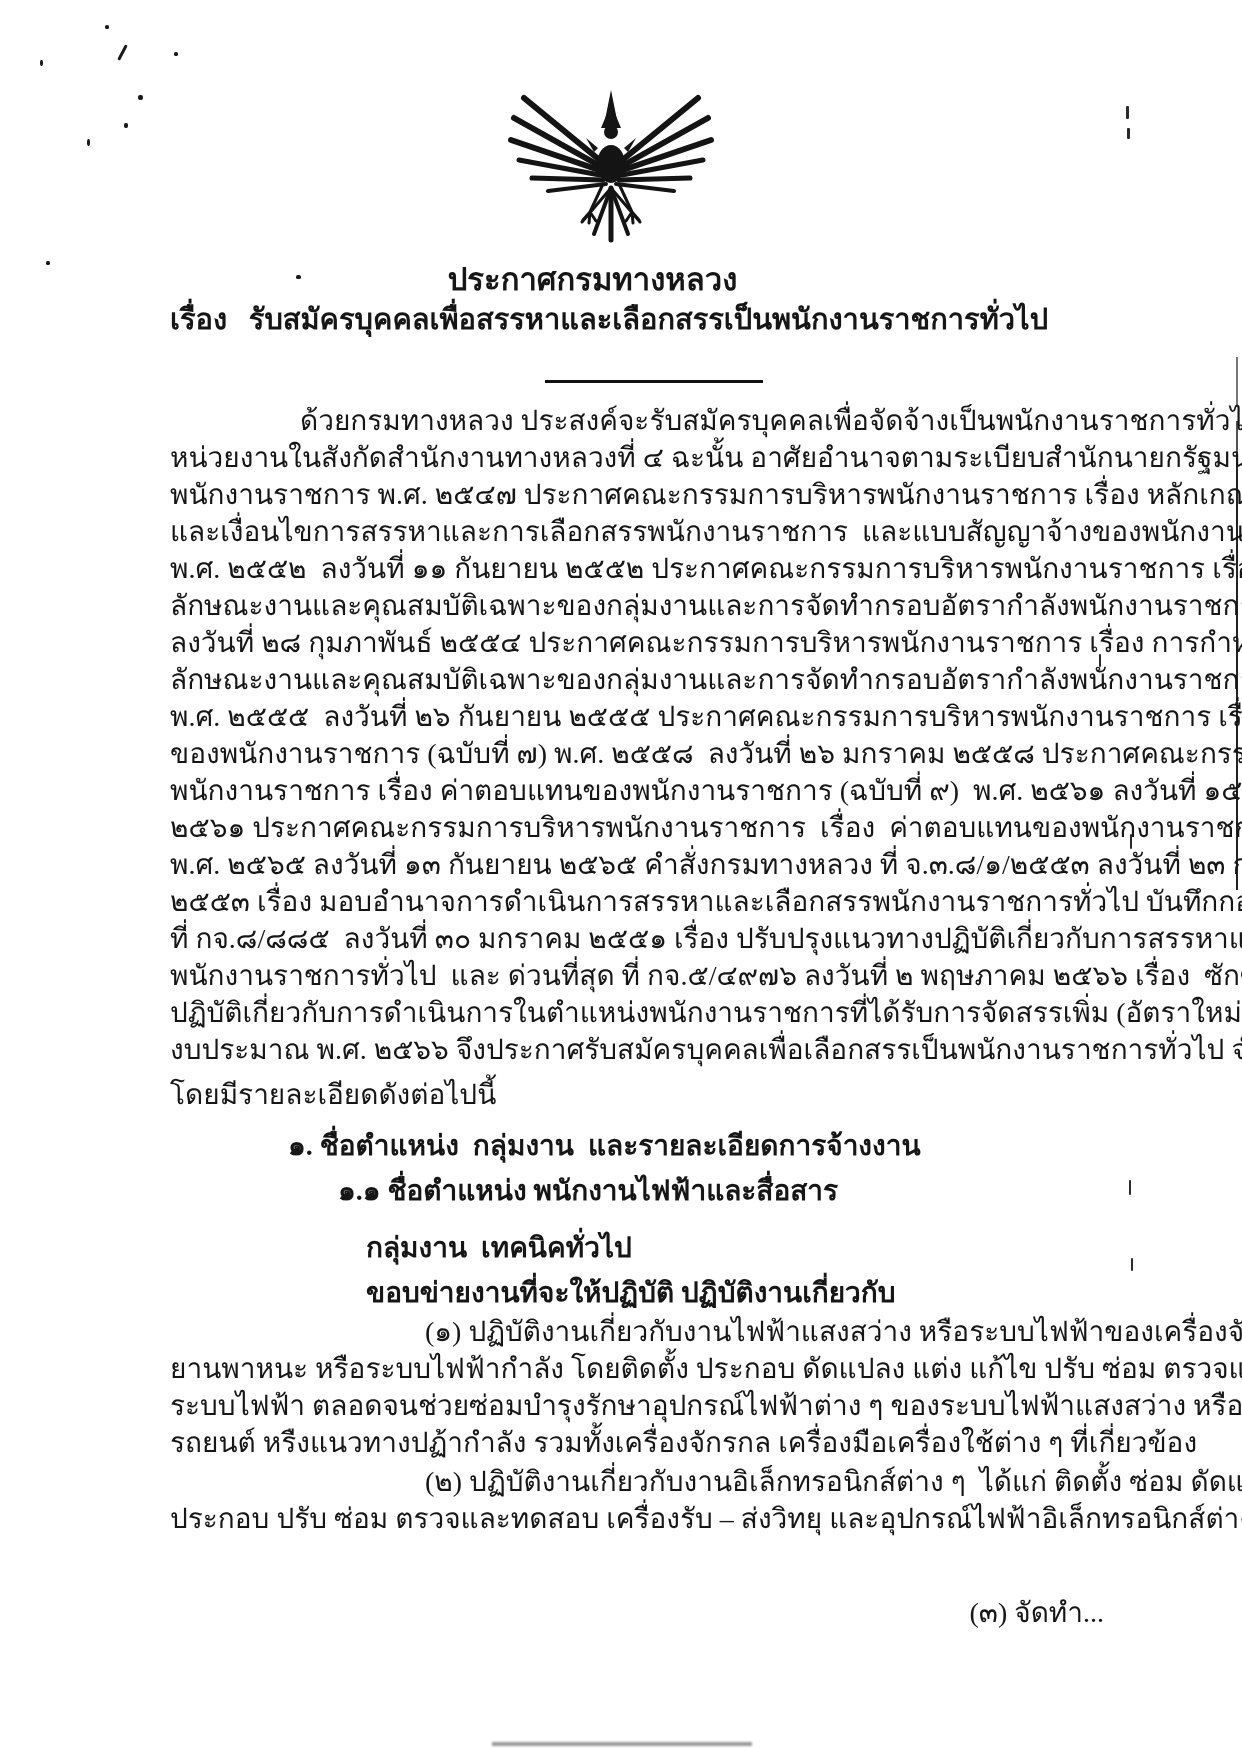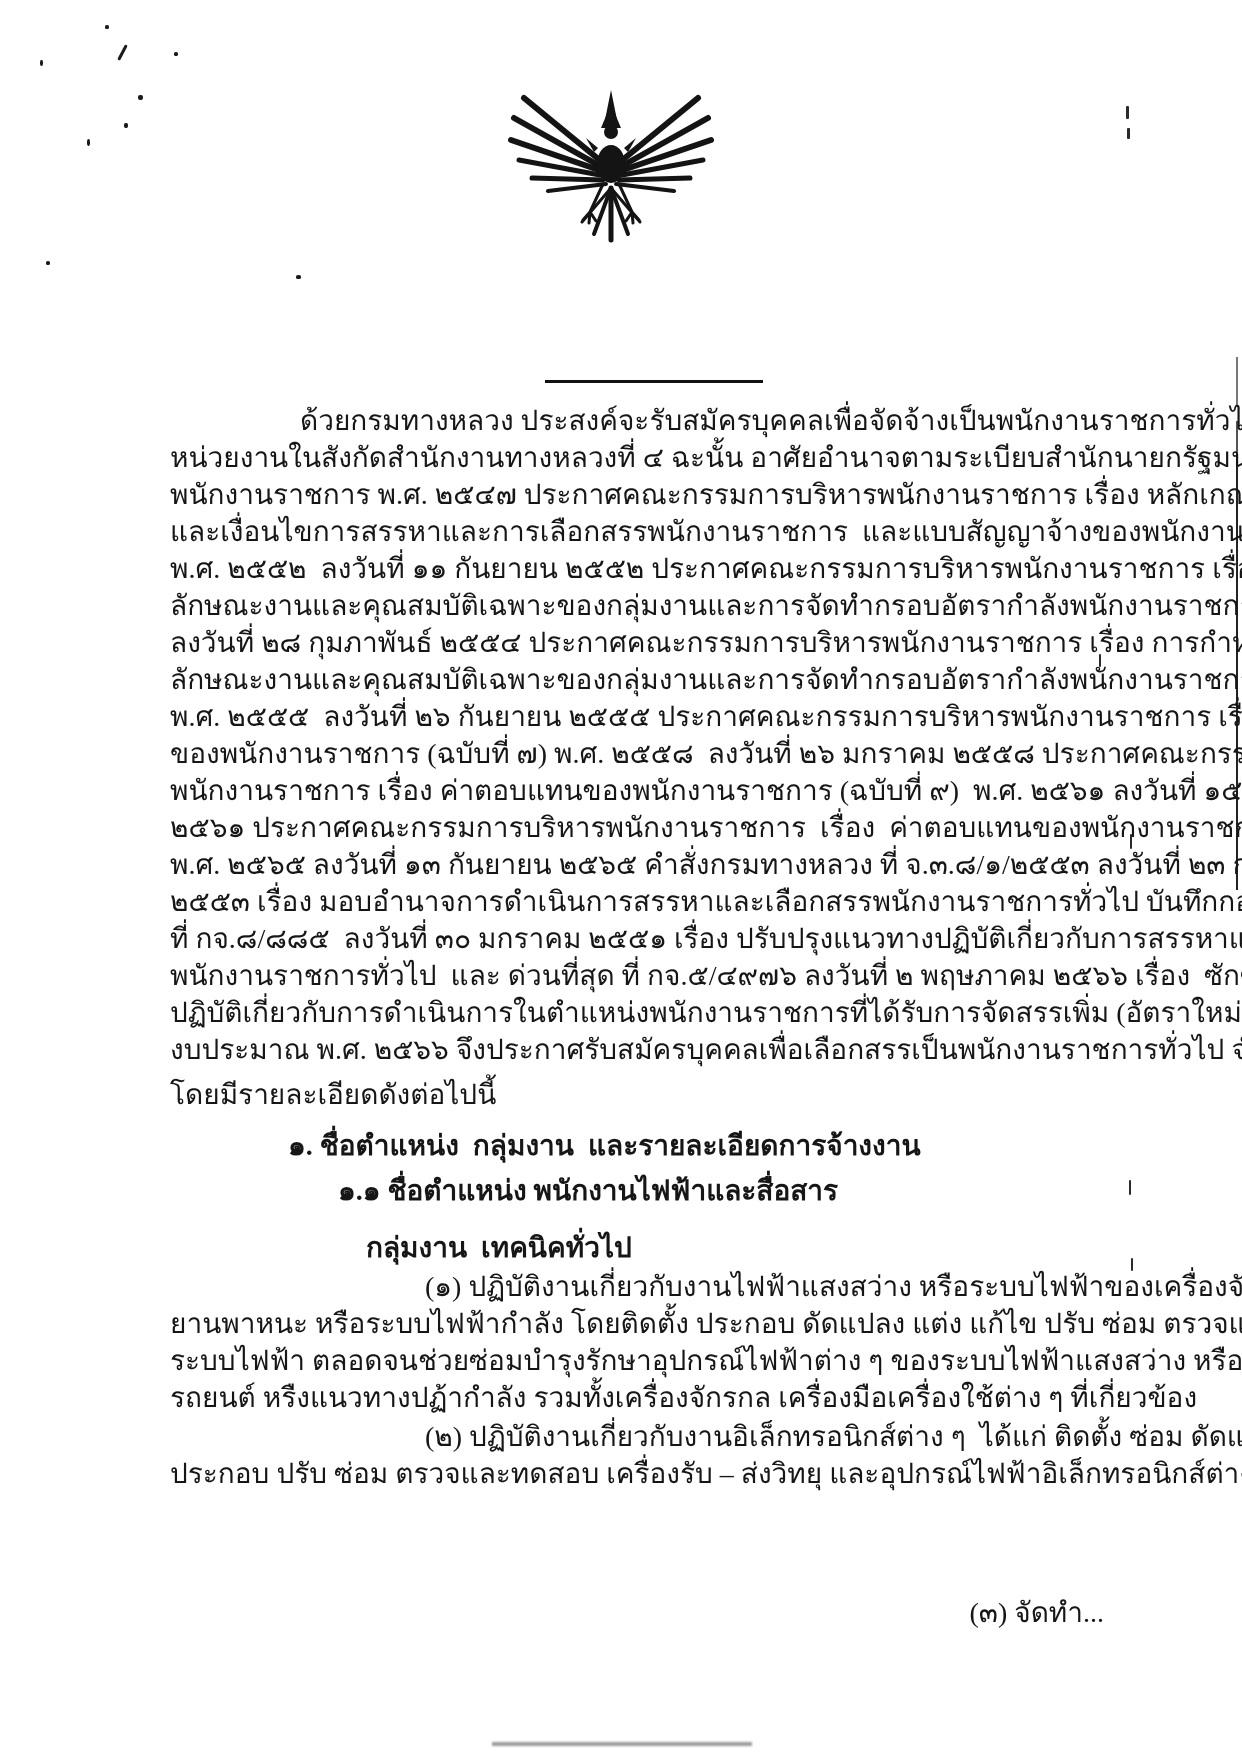--- a/index.html
+++ b/index.html
@@ -90,20 +90,22 @@
         <path d="M109,2 L103,32 L115,32 Z"></path>
         <path d="M109,16 L99,40 L119,40 Z"></path>
         <circle cx="109" cy="44" r="7"></circle>
         <ellipse cx="109" cy="76" rx="14" ry="19"></ellipse>
         <path d="M96,60 L84,50 L92,64 Z"></path>
         <path d="M122,60 L134,50 L126,64 Z"></path>
       </g>
     </svg>
   </div>
 
+  <div class="title">ประกาศกรมทางหลวง</div>
+  <div class="subject">เรื่อง   รับสมัครบุคคลเพื่อสรรหาและเลือกสรรเป็นพนักงานราชการทั่วไป</div>
   <div class="divider"></div>
 
   <div class="textblock">
     <div>
 
         <div class="line" style="padding-left: 130px; margin-top: 0px; font-weight: normal;">ด้วยกรมทางหลวง ประสงค์จะรับสมัครบุคคลเพื่อจัดจ้างเป็นพนักงานราชการทั่วไป</div>
 
         <div class="line" style="padding-left: 0px; margin-top: 0px; font-weight: normal;">หน่วยงานในสังกัดสำนักงานทางหลวงที่ ๔ ฉะนั้น อาศัยอำนาจตามระเบียบสำนักนายกรัฐมนตรีว่าด้วย</div>
 
         <div class="line" style="padding-left: 0px; margin-top: 0px; font-weight: normal;">พนักงานราชการ พ.ศ. ๒๕๔๗ ประกาศคณะกรรมการบริหารพนักงานราชการ เรื่อง หลักเกณฑ์ วิธีการ</div>
@@ -141,20 +143,21 @@
         <div class="line" style="padding-left: 0px; margin-top: 8px; font-weight: normal;">โดยมีรายละเอียดดังต่อไปนี้</div>
       </div>
     <div>
 
         <div class="line" style="padding-left: 118px; margin-top: 14px; font-weight: bold;">๑. ชื่อตำแหน่ง  กลุ่มงาน  และรายละเอียดการจ้างงาน</div>
 
         <div class="line" style="padding-left: 168px; margin-top: 8px; font-weight: bold;">๑.๑ ชื่อตำแหน่ง พนักงานไฟฟ้าและสื่อสาร</div>
 
         <div class="line" style="padding-left: 196px; margin-top: 20px; font-weight: bold;">กลุ่มงาน  เทคนิคทั่วไป</div>
 
+        <div class="line" style="padding-left: 196px; margin-top: 8px; font-weight: bold;">ขอบข่ายงานที่จะให้ปฏิบัติ ปฏิบัติงานเกี่ยวกับ</div>
 
         <div class="line" style="padding-left: 255px; margin-top: 2px; font-weight: normal;">(๑) ปฏิบัติงานเกี่ยวกับงานไฟฟ้าแสงสว่าง หรือระบบไฟฟ้าของเครื่องจักรและ</div>
 
         <div class="line" style="padding-left: 0px; margin-top: 0px; font-weight: normal;">ยานพาหนะ หรือระบบไฟฟ้ากำลัง โดยติดตั้ง ประกอบ ดัดแปลง แต่ง แก้ไข ปรับ ซ่อม ตรวจและทดสอบ</div>
 
         <div class="line" style="padding-left: 0px; margin-top: 0px; font-weight: normal;">ระบบไฟฟ้า ตลอดจนช่วยซ่อมบำรุงรักษาอุปกรณ์ไฟฟ้าต่าง ๆ ของระบบไฟฟ้าแสงสว่าง หรือระบบไฟฟ้า</div>
 
         <div class="line" style="padding-left: 0px; margin-top: 0px; font-weight: normal;">รถยนต์ หรืงแนวทางปฏ้ากำลัง รวมทั้งเครื่องจักรกล เครื่องมือเครื่องใช้ต่าง ๆ ที่เกี่ยวข้อง</div>
 
         <div class="line" style="padding-left: 255px; margin-top: 2px; font-weight: normal;">(๒) ปฏิบัติงานเกี่ยวกับงานอิเล็กทรอนิกส์ต่าง ๆ  ได้แก่ ติดตั้ง ซ่อม ดัดแปลง แก้ไข</div>

